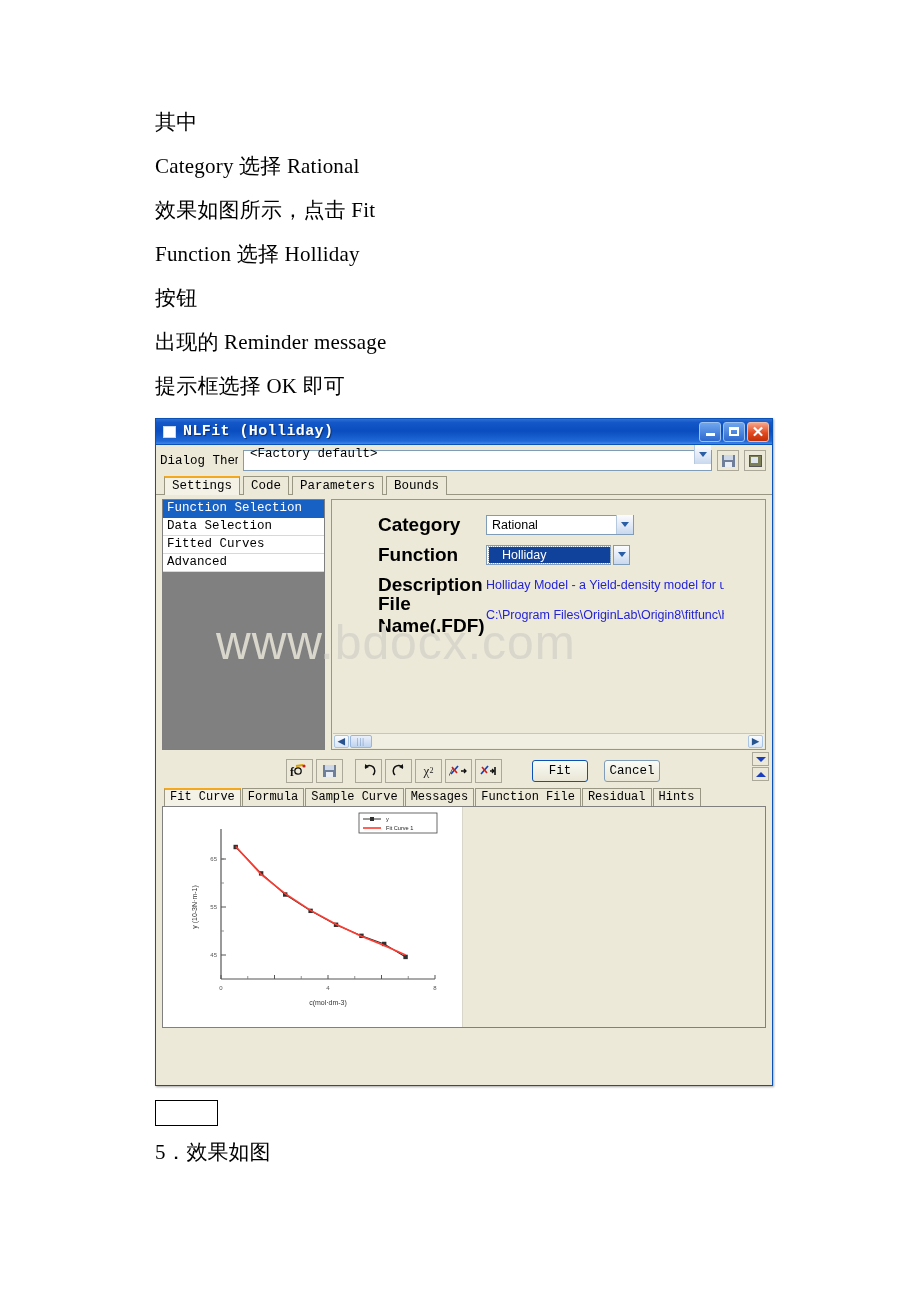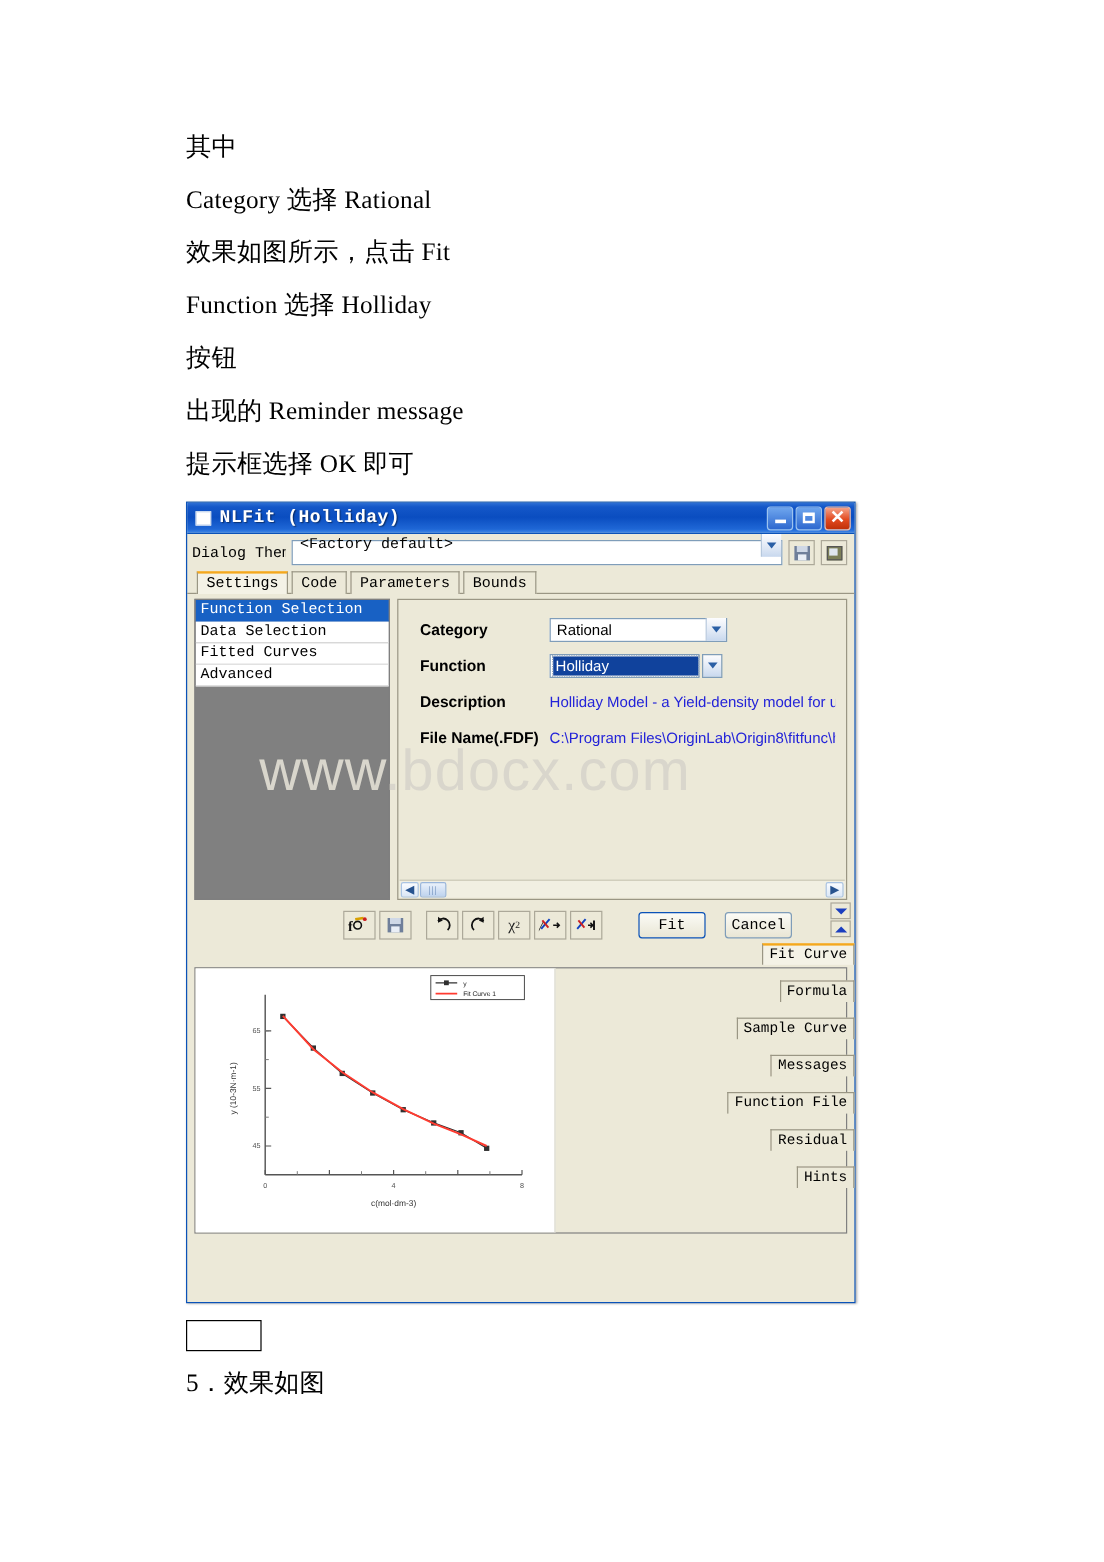--- a/index.html
+++ b/index.html
@@ -19,21 +19,21 @@
     font-size:21px;
     color:#000;
     line-height:44px;
     white-space:nowrap;
     letter-spacing:0.2px;
   }
 
   
   #nlfit-dialog {
     position:absolute; left:155px; top:418px;
-    width:558px; height:668px;
+    width:618px; height:668px;
     background:#ece9d8;
     border:1px solid #0a52b8;
     box-shadow:1px 1px 2px rgba(0,0,0,.35);
   }
   .titlebar {
     height:26px;
     background:linear-gradient(180deg,#2e6fd4 0%,#1457c8 14%,#0a4dc0 48%,#1f67d6 88%,#3f88e8 100%);
     display:flex; align-items:center;
     padding:0 3px 0 7px;
     border-bottom:1px solid #0a52b8;
@@ -146,36 +146,36 @@
   .form-panel{
     flex:1 1 auto; background:#ece9d8;
     border:1px solid #9a9684;
     position:relative;
     display:flex;flex-direction:column;
   }
   .form-inner{ flex:1 1 auto; padding:14px 0 0 18px; }
   .form-row{ display:flex; align-items:center; margin-bottom:9px; height:21px;}
   .form-lbl{
     width:108px;flex:0 0 auto;
-    font-family:"Liberation Sans",sans-serif;font-size:13px;font-weight:bold;color:#000;
+    font-family:"Liberation Sans",sans-serif;font-size:19px;font-weight:bold;color:#000;margin-left:28px;
   }
   .sel-box{
     width:148px;height:20px;background:#fff;border:1px solid #7f9db9;
     display:flex;align-items:center;padding-left:5px;
   }
   .sel-box .v{flex:1 1 auto;font-family:"Liberation Sans",sans-serif;font-size:12.5px;color:#000;}
   .sel-box2{
     width:125px;height:20px;border:1px solid #7f9db9;background:#fff;
     display:flex;align-items:center;
   }
   .sel-box2 .v{
     flex:1 1 auto;height:16px;margin:1px 0 1px 2px;
     background:#10429c;color:#fff;
     font-family:"Liberation Sans",sans-serif;font-size:12.5px;
-    padding-left:2px; line-height:16px;
+    padding-left:13px; line-height:16px;
     outline:1px dotted #9ab;
   }
   .sel-box2-arrow{
     width:17px;height:20px;margin-left:2px;flex:0 0 auto;
     background:linear-gradient(180deg,#fcfcfe,#dfe8f5 60%,#c8d8ee);
     border:1px solid #7f9db9;
     display:flex;align-items:center;justify-content:center;
   }
   .sel-box2-arrow::after{
     content:""; width:0;height:0;
@@ -235,22 +235,22 @@
   .spinners{ position:absolute; right:3px; top:2px; display:flex;flex-direction:column;gap:1px;}
   .spin{
     width:17px;height:14px;background:#ece9d8;border:1px solid #aca899;
     display:flex;align-items:center;justify-content:center;
   }
   .spin .tri-d{width:0;height:0;border-left:5px solid transparent;border-right:5px solid transparent;border-top:5px solid #1c3fbf;}
   .spin .tri-u{width:0;height:0;border-left:5px solid transparent;border-right:5px solid transparent;border-bottom:5px solid #1c3fbf;}
 
   
   .bottom-tabs{
-    display:flex; align-items:flex-end; gap:13px;
-    padding:0 0 0 8px; height:20px;flex-direction:column;
+    display:flex; align-items:flex-end; gap:1px;
+    padding:0 0 0 8px; height:20px;
   }
   .btab{
     font-family:"Liberation Mono",monospace;font-size:12px;
     padding:2px 5px; line-height:13px;
     background:#ece9d8;border:1px solid #9a9684;border-bottom:none;color:#000;
   }
   .btab.active{ background:#f4f2e6;border-top:2px solid #f4a81d;padding-top:1px;}
   .bottom-body{
     margin:0 6px 6px 6px; height:222px;
     background:#ece9d8; border:1px solid #808080;

